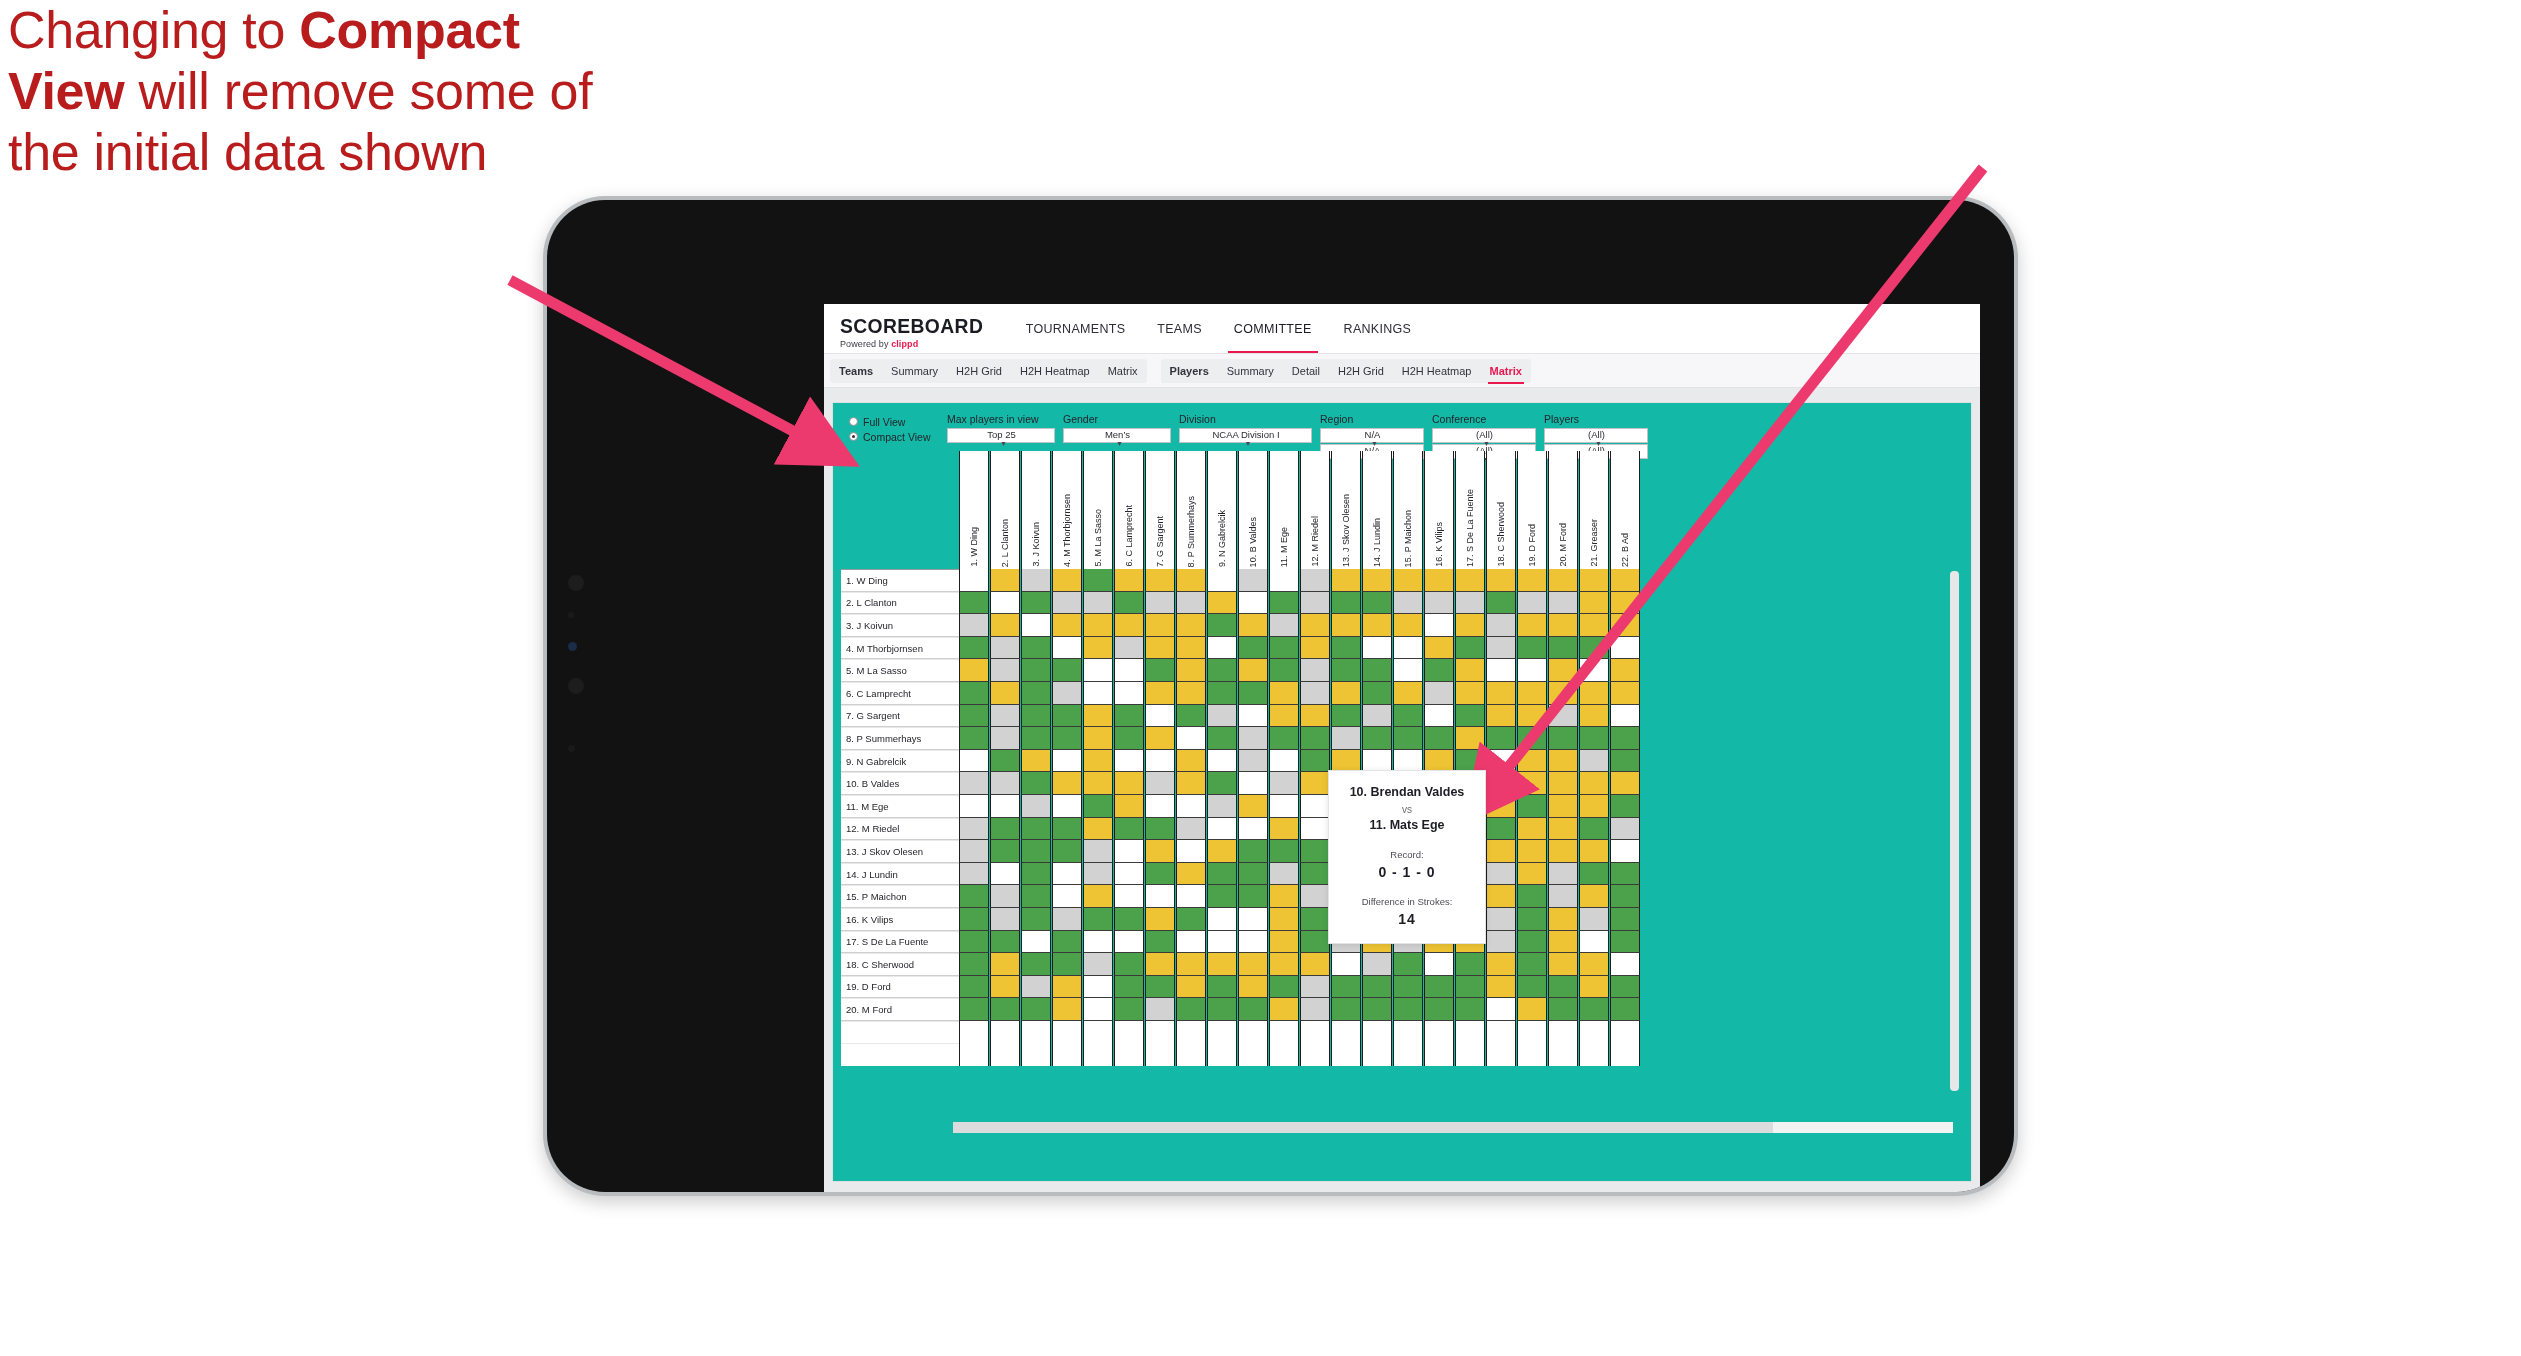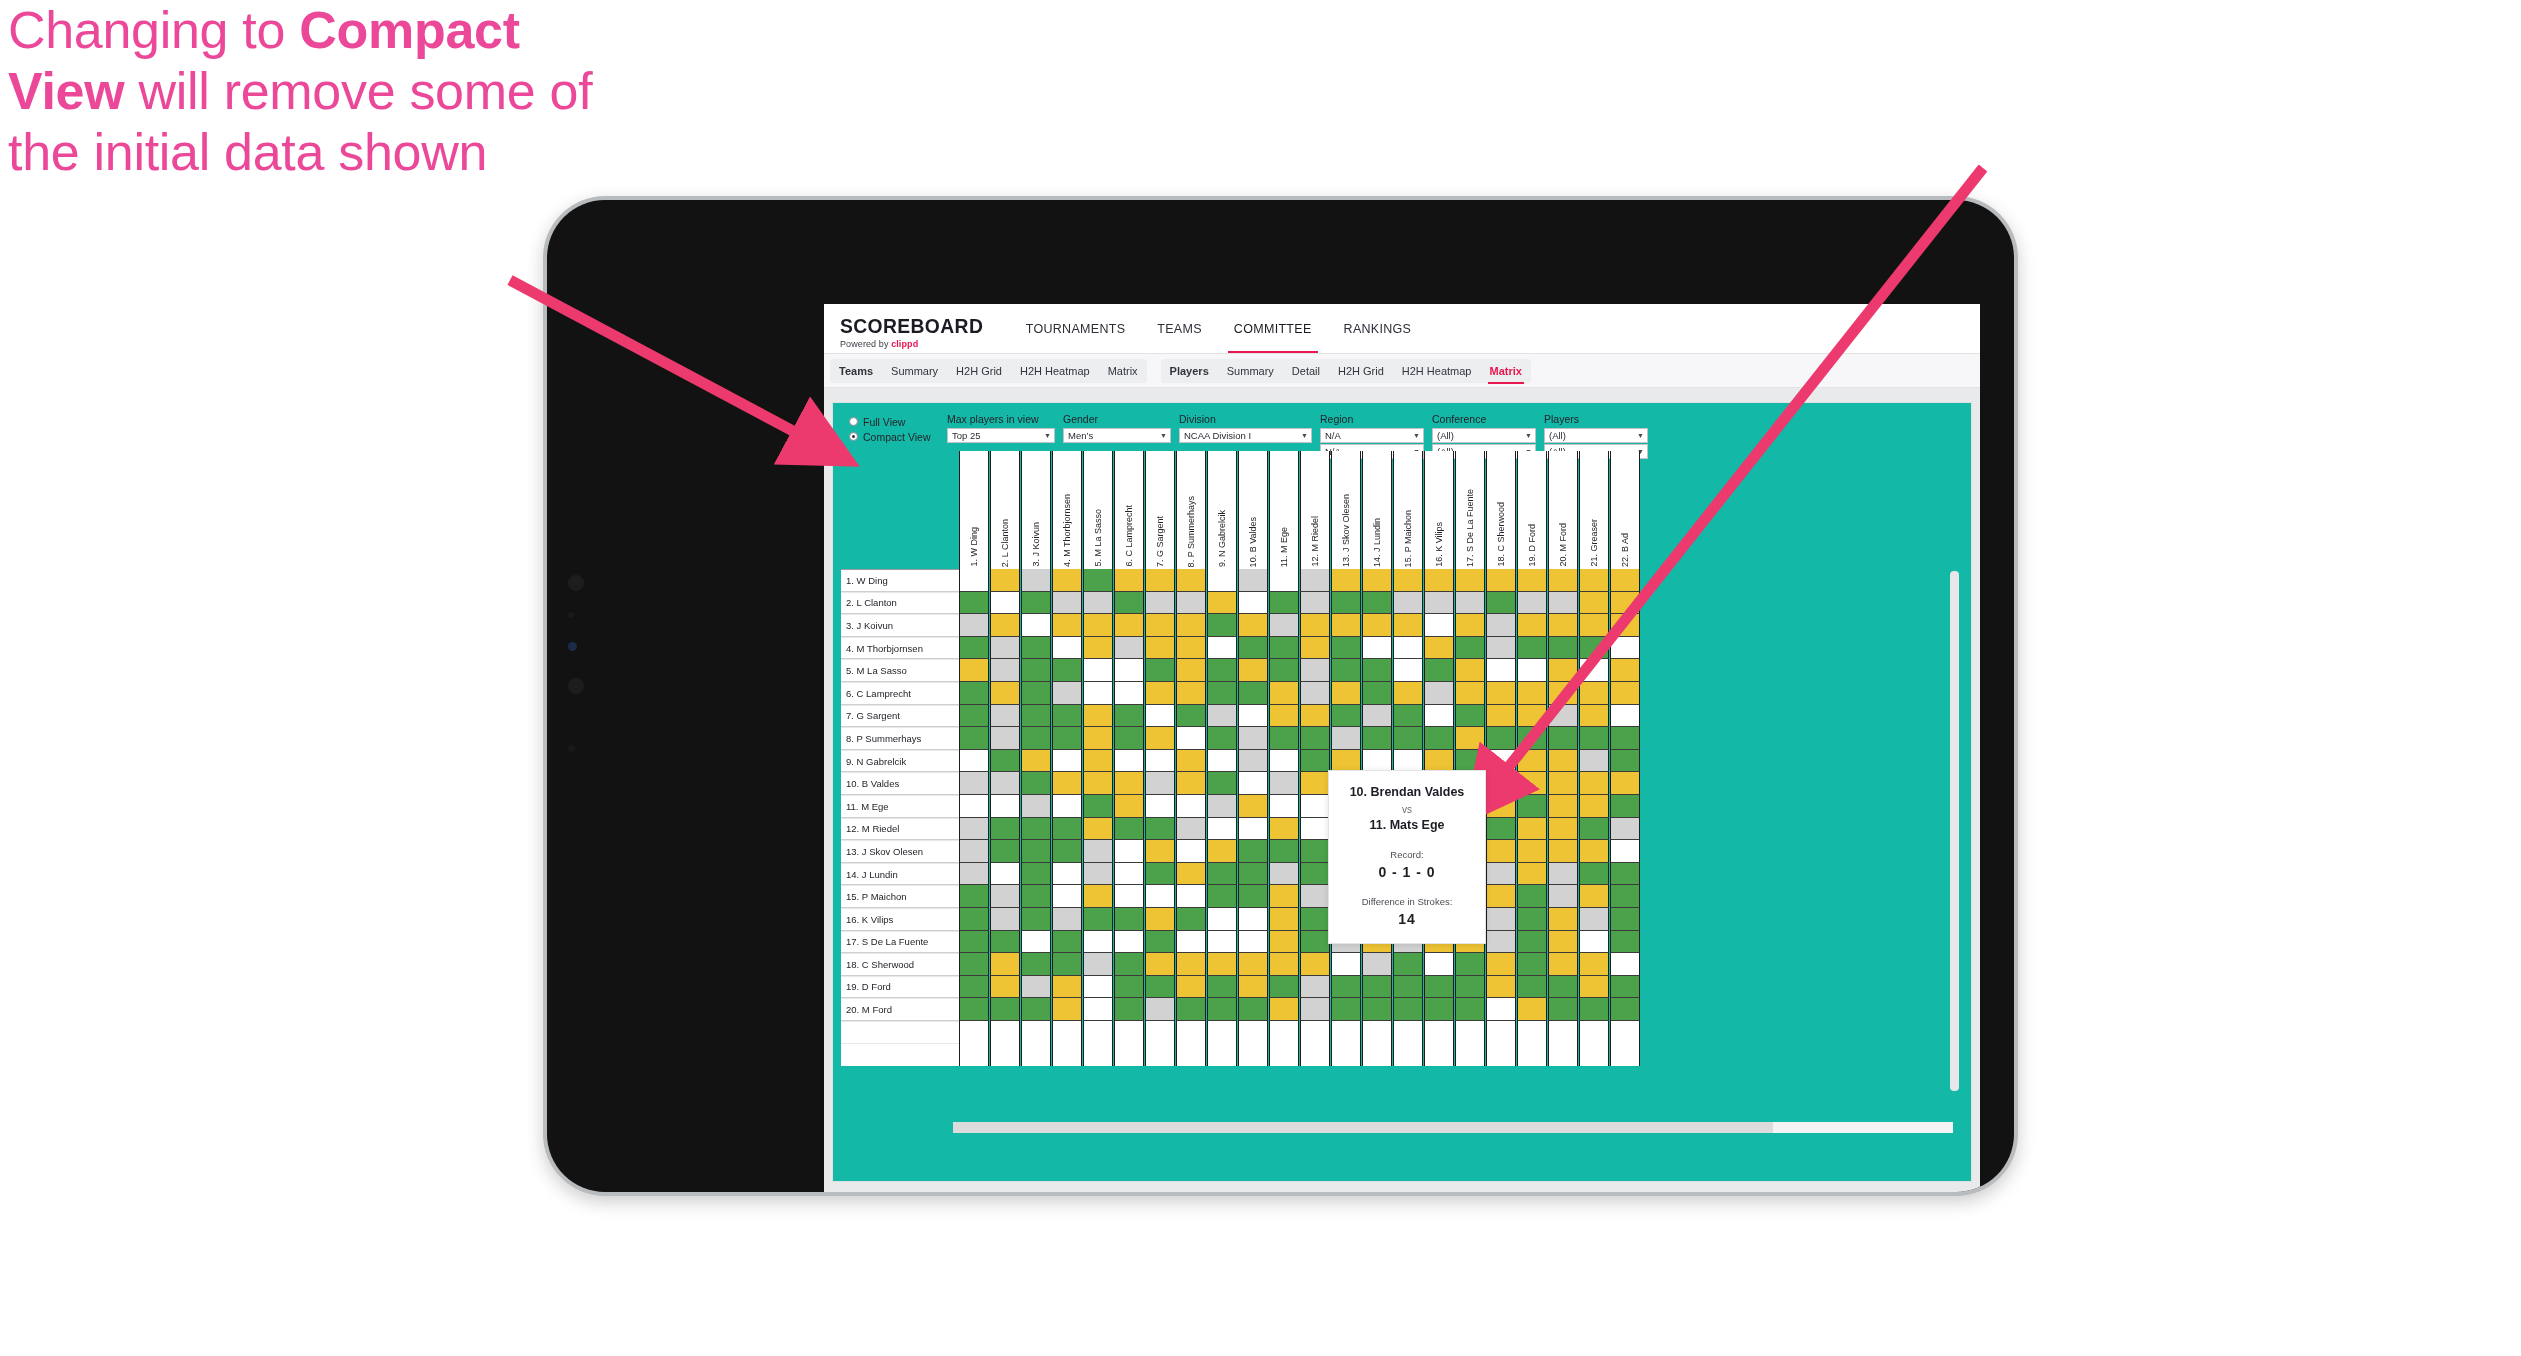--- a/index.html
+++ b/index.html
@@ -9,21 +9,21 @@
     font-family: "Liberation Sans", sans-serif;
     overflow: hidden;
   }
   #stage { position: relative; width: 2521px; height: 1356px; }
 
   
   .annot {
     position: absolute;
     font-size: 52px;
     line-height: 1.17;
-    color: #ec4899;
+    color: #b91c1c;
     font-weight: 400;
     letter-spacing: -0.3px;
   }
   .annot b { font-weight: 700; }
   #annot-left  { left: 8px;  top: 0px;  width: 600px; }
   #annot-right { left: 2020px; top: 0px; width: 500px; }
 
   .arrow-svg { position: absolute; left: 0; top: 0; width: 2521px; height: 1356px; pointer-events: none; }
 
   
@@ -133,21 +133,21 @@
     width:3.4px; height:3.4px; border-radius:50%; background:#303036;
   }
   .radio-label { font-size: 10.5px; color: #24242c; }
 
   .fgroup { margin-right: 8px; }
   .fgroup .flabel { font-size: 10.5px; color: #24242c; margin-bottom: 3px; display:block; }
   .fselect {
     height: 15px; border: 1px solid #c2c2c6; background: #fff;
     display: flex; align-items: center; justify-content: space-between;
     padding: 0 3px 0 4px; font-size: 9.5px; color: #2b2b33;
-    cursor: pointer; margin-bottom: 1px;
+    cursor: pointer; margin-bottom: 1px; flex-direction: column;
   }
   .caret { font-size: 7px; color: #4a4a52; margin-left: 4px; }
   .w-max  { width: 108px; }
   .w-gen  { width: 108px; }
   .w-div  { width: 133px; }
   .w-reg  { width: 104px; }
   .w-conf { width: 104px; }
   .w-play { width: 104px; }
 
   

